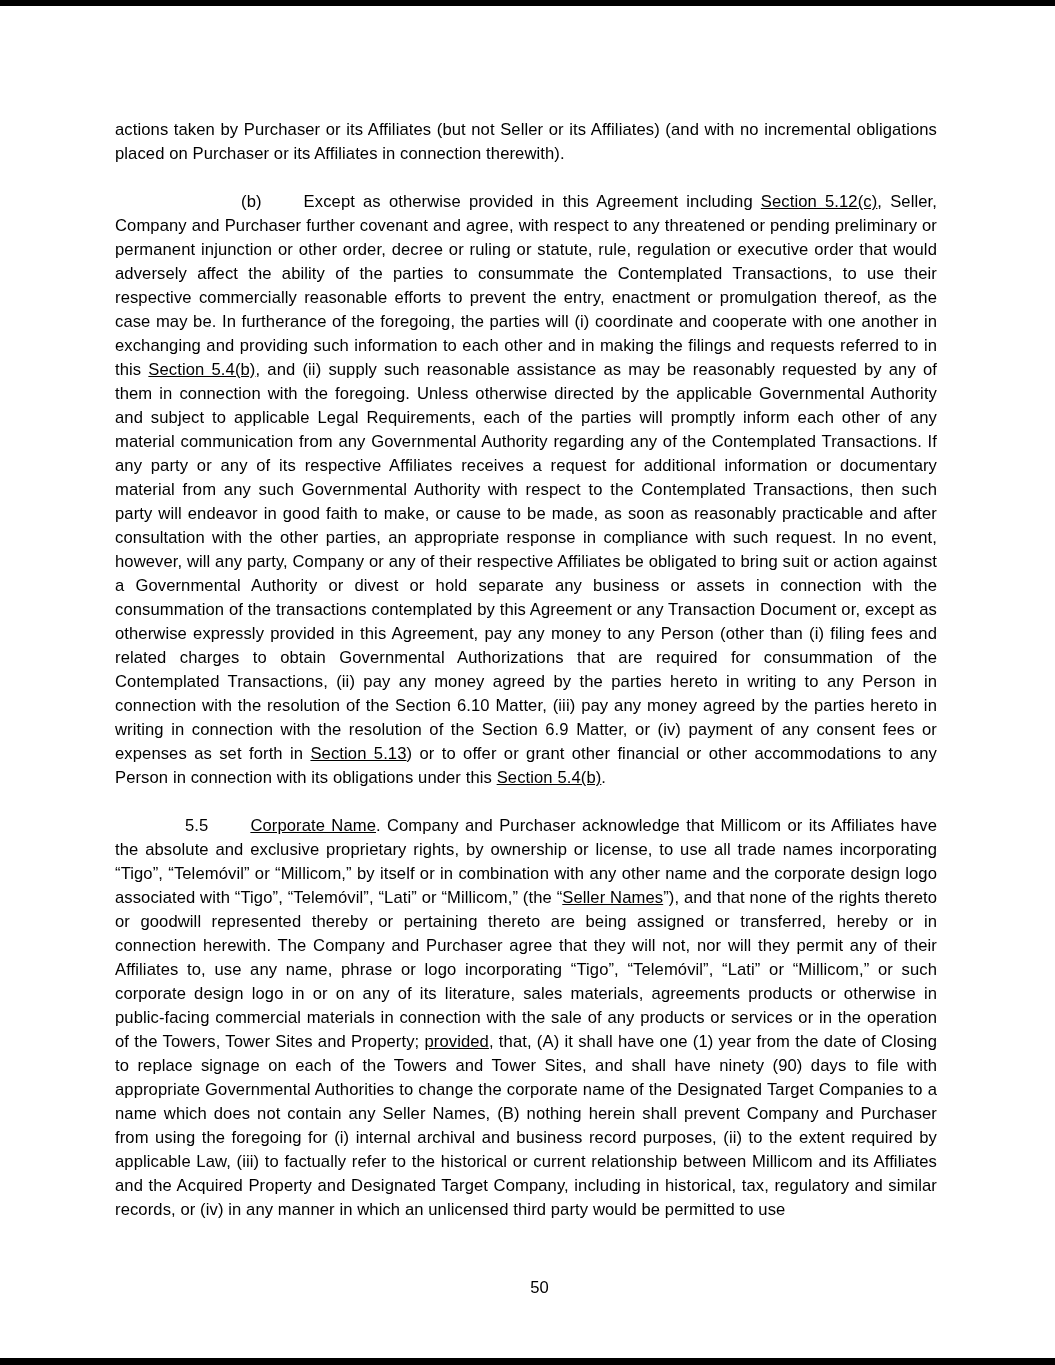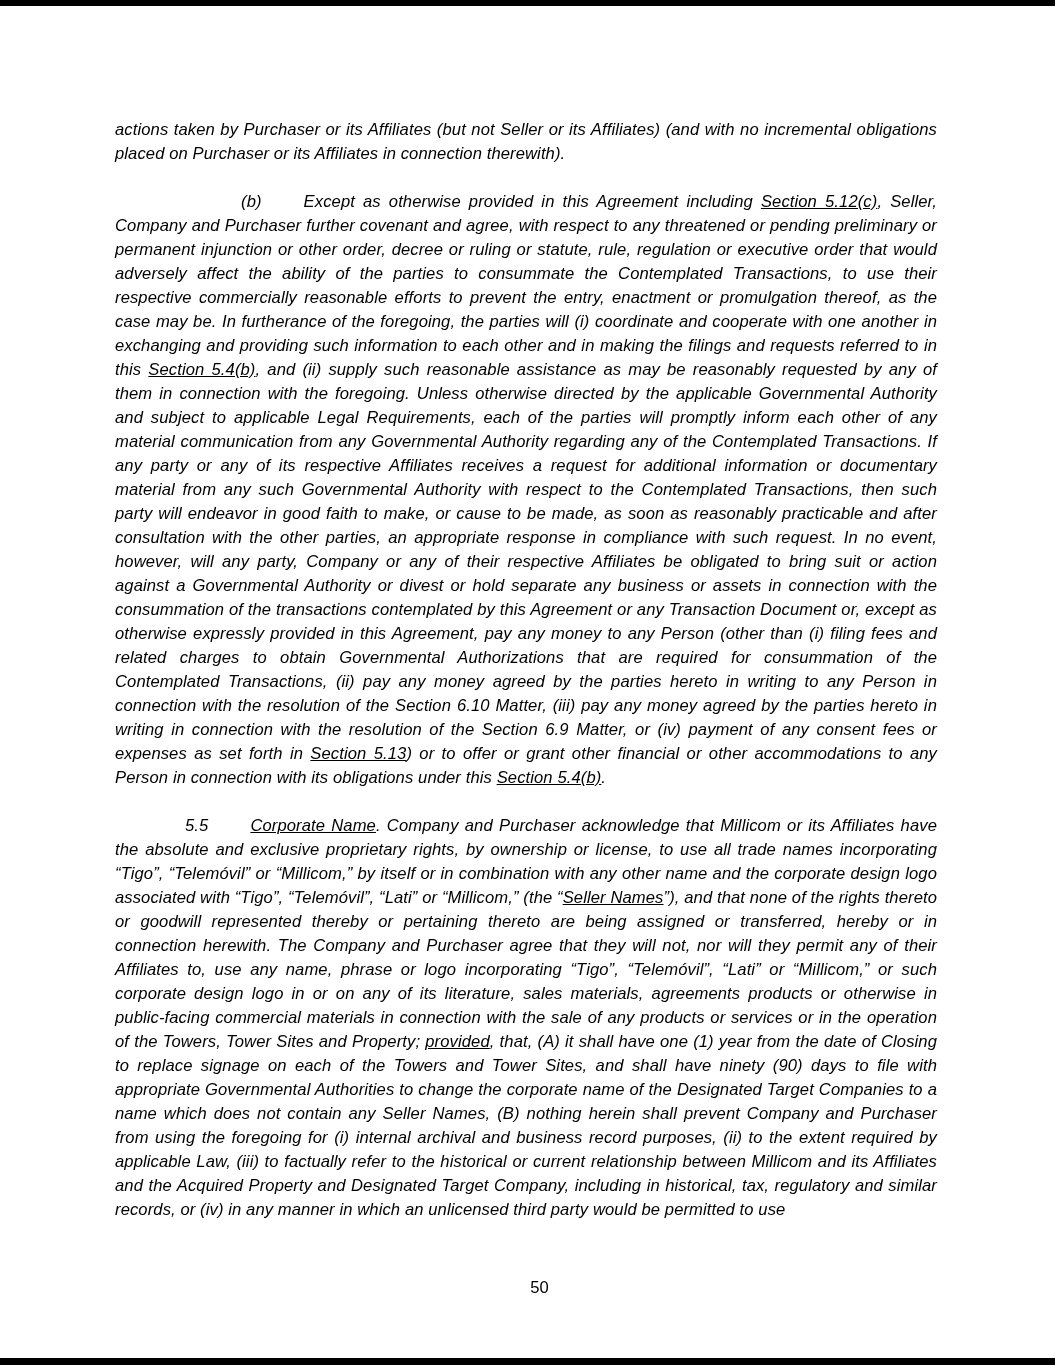--- a/index.html
+++ b/index.html
@@ -18,21 +18,20 @@
     width: 100%;
     background: #000000;
   }
   .edge-bar.top { top: 0; height: 6px; }
   .edge-bar.bottom { bottom: 0; height: 7px; }
   .content {
     position: absolute;
     left: 115px;
     top: 118px;
     width: 822px;
-    font-style: italic;
   }
   p.para {
     margin: 0 0 24px 0;
     font-size: 16.6px;
     line-height: 24px;
     text-align: justify;
     text-justify: inter-word;
     letter-spacing: 0.1px;
   }
   p.para:last-child { margin-bottom: 6px; }

